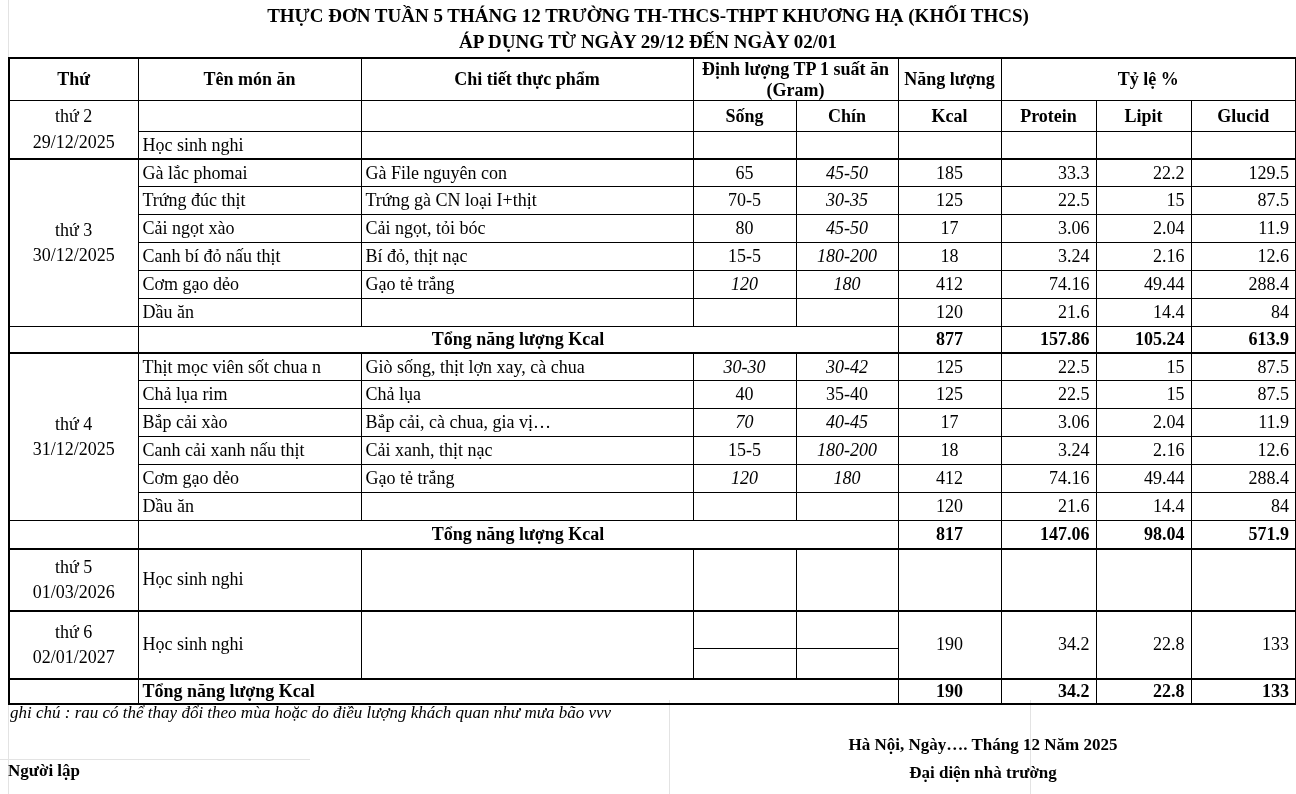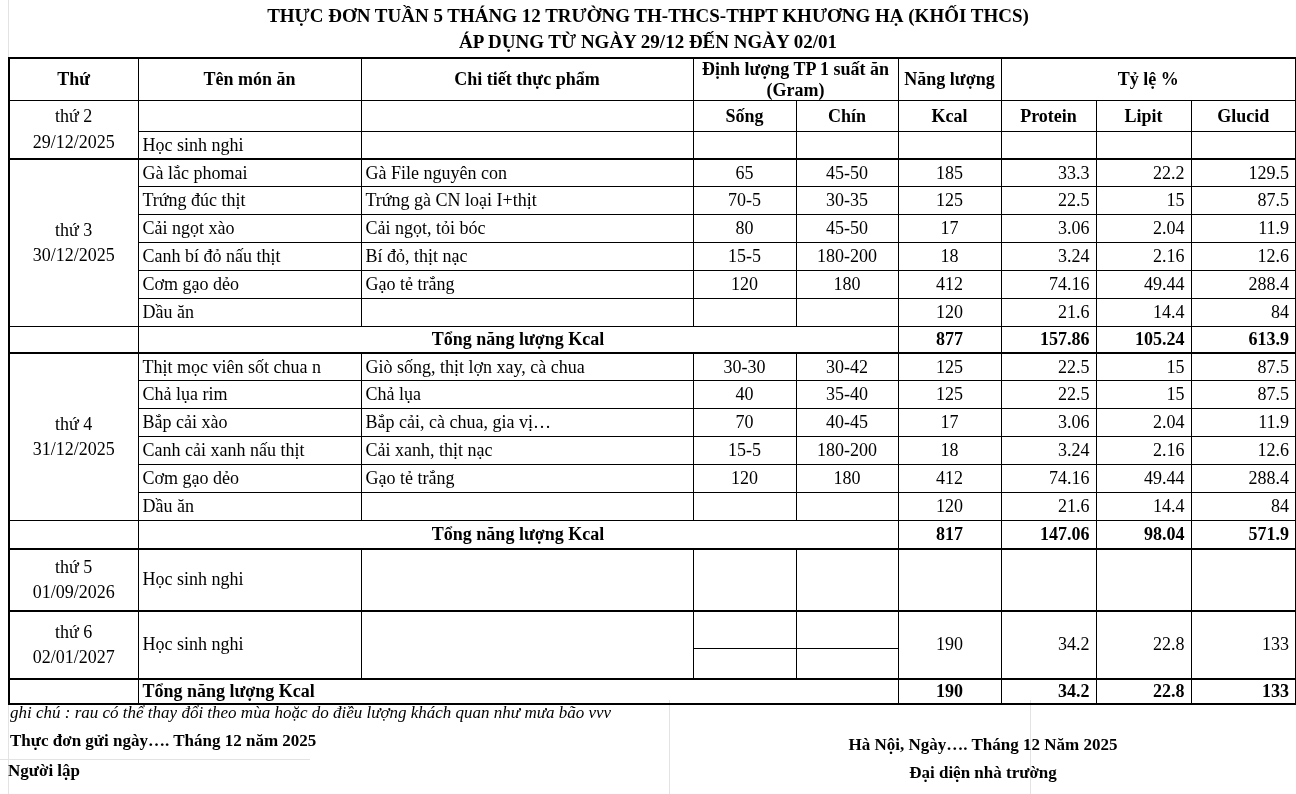--- a/index.html
+++ b/index.html
@@ -12,21 +12,21 @@
   td.hd{font-weight:bold;text-align:center;font-size:18px;}
   td.hd2{white-space:normal;line-height:1.15;font-size:17px;}
   .b2t{border-top:2px solid #000 !important;}
   .ctr{text-align:center;}
   .bold{font-weight:bold;}
   .day{font-size:19px;text-align:center;line-height:1.4;}
   .name{font-size:19px;}
   .fs17{font-size:17px;}
   .fs16{font-size:16px;}
   .fs15{font-size:15px;}
-  .fs19{font-size:19px;}
+  .fs19{font-size:19px;font-style:italic;}
   .fs20{font-size:20px;}
   .ratio{font-size:16px;text-align:right;padding-right:6px !important;margin-left:8px;}
   .kcal{font-size:19px;text-align:center;}
   .qty{font-size:18px;text-align:center;}
   .note{font-size:19px;}
   .vbot{vertical-align:bottom;}
   .footer{position:absolute;left:8px;top:700px;width:1288px;height:94px;z-index:1;}
   .f-note{position:absolute;left:2px;top:3px;font-style:italic;font-size:17px;}
   .f-sent{position:absolute;left:2px;top:31px;font-weight:bold;font-size:17px;}
   .f-creator{position:absolute;left:0;top:61px;width:430px;text-align:left;font-weight:bold;font-size:17px;}
@@ -240,21 +240,21 @@
       <td class="ctr bold" colspan="4">Tổng năng lượng Kcal</td>
       <td class="kcal bold fs20">817</td>
       <td class="ratio bold">147.06</td>
       <td class="ratio bold">98.04</td>
       <td class="ratio bold">571.9</td>
     </tr>
 
     <tr style="height:62px">
       <td class="day b2t">
         <div>thứ 5</div>
-        <div>01/09/2026</div>
+        <div>01/03/2026</div>
       </td>
       <td class="note b2t vbot">Học sinh nghi</td>
       <td class="b2t"></td>
       <td class="b2t"></td>
       <td class="b2t"></td>
       <td class="b2t"></td>
       <td class="b2t"></td>
       <td class="b2t"></td>
       <td class="b2t"></td>
     </tr>
@@ -284,18 +284,17 @@
       <td class="kcal bold b2t">190</td>
       <td class="ratio bold b2t">34.2</td>
       <td class="ratio bold b2t">22.8</td>
       <td class="ratio bold b2t">133</td>
     </tr>
   </tbody>
     </table>
 
   <div class="footer">
     <div class="f-note">ghi chú : rau có thể thay đổi theo mùa hoặc do điều lượng khách quan như mưa bão vvv</div>
-    <div class="f-sent">Thực đơn gửi ngày…. Tháng 12 năm 2025</div>
     <div class="f-creator">Người lập</div>
     <div class="f-place">Hà Nội, Ngày…. Tháng 12 Năm 2025</div>
     <div class="f-rep">Đại diện nhà trường</div>
   </div>
 </div>
 
 </body></html>

